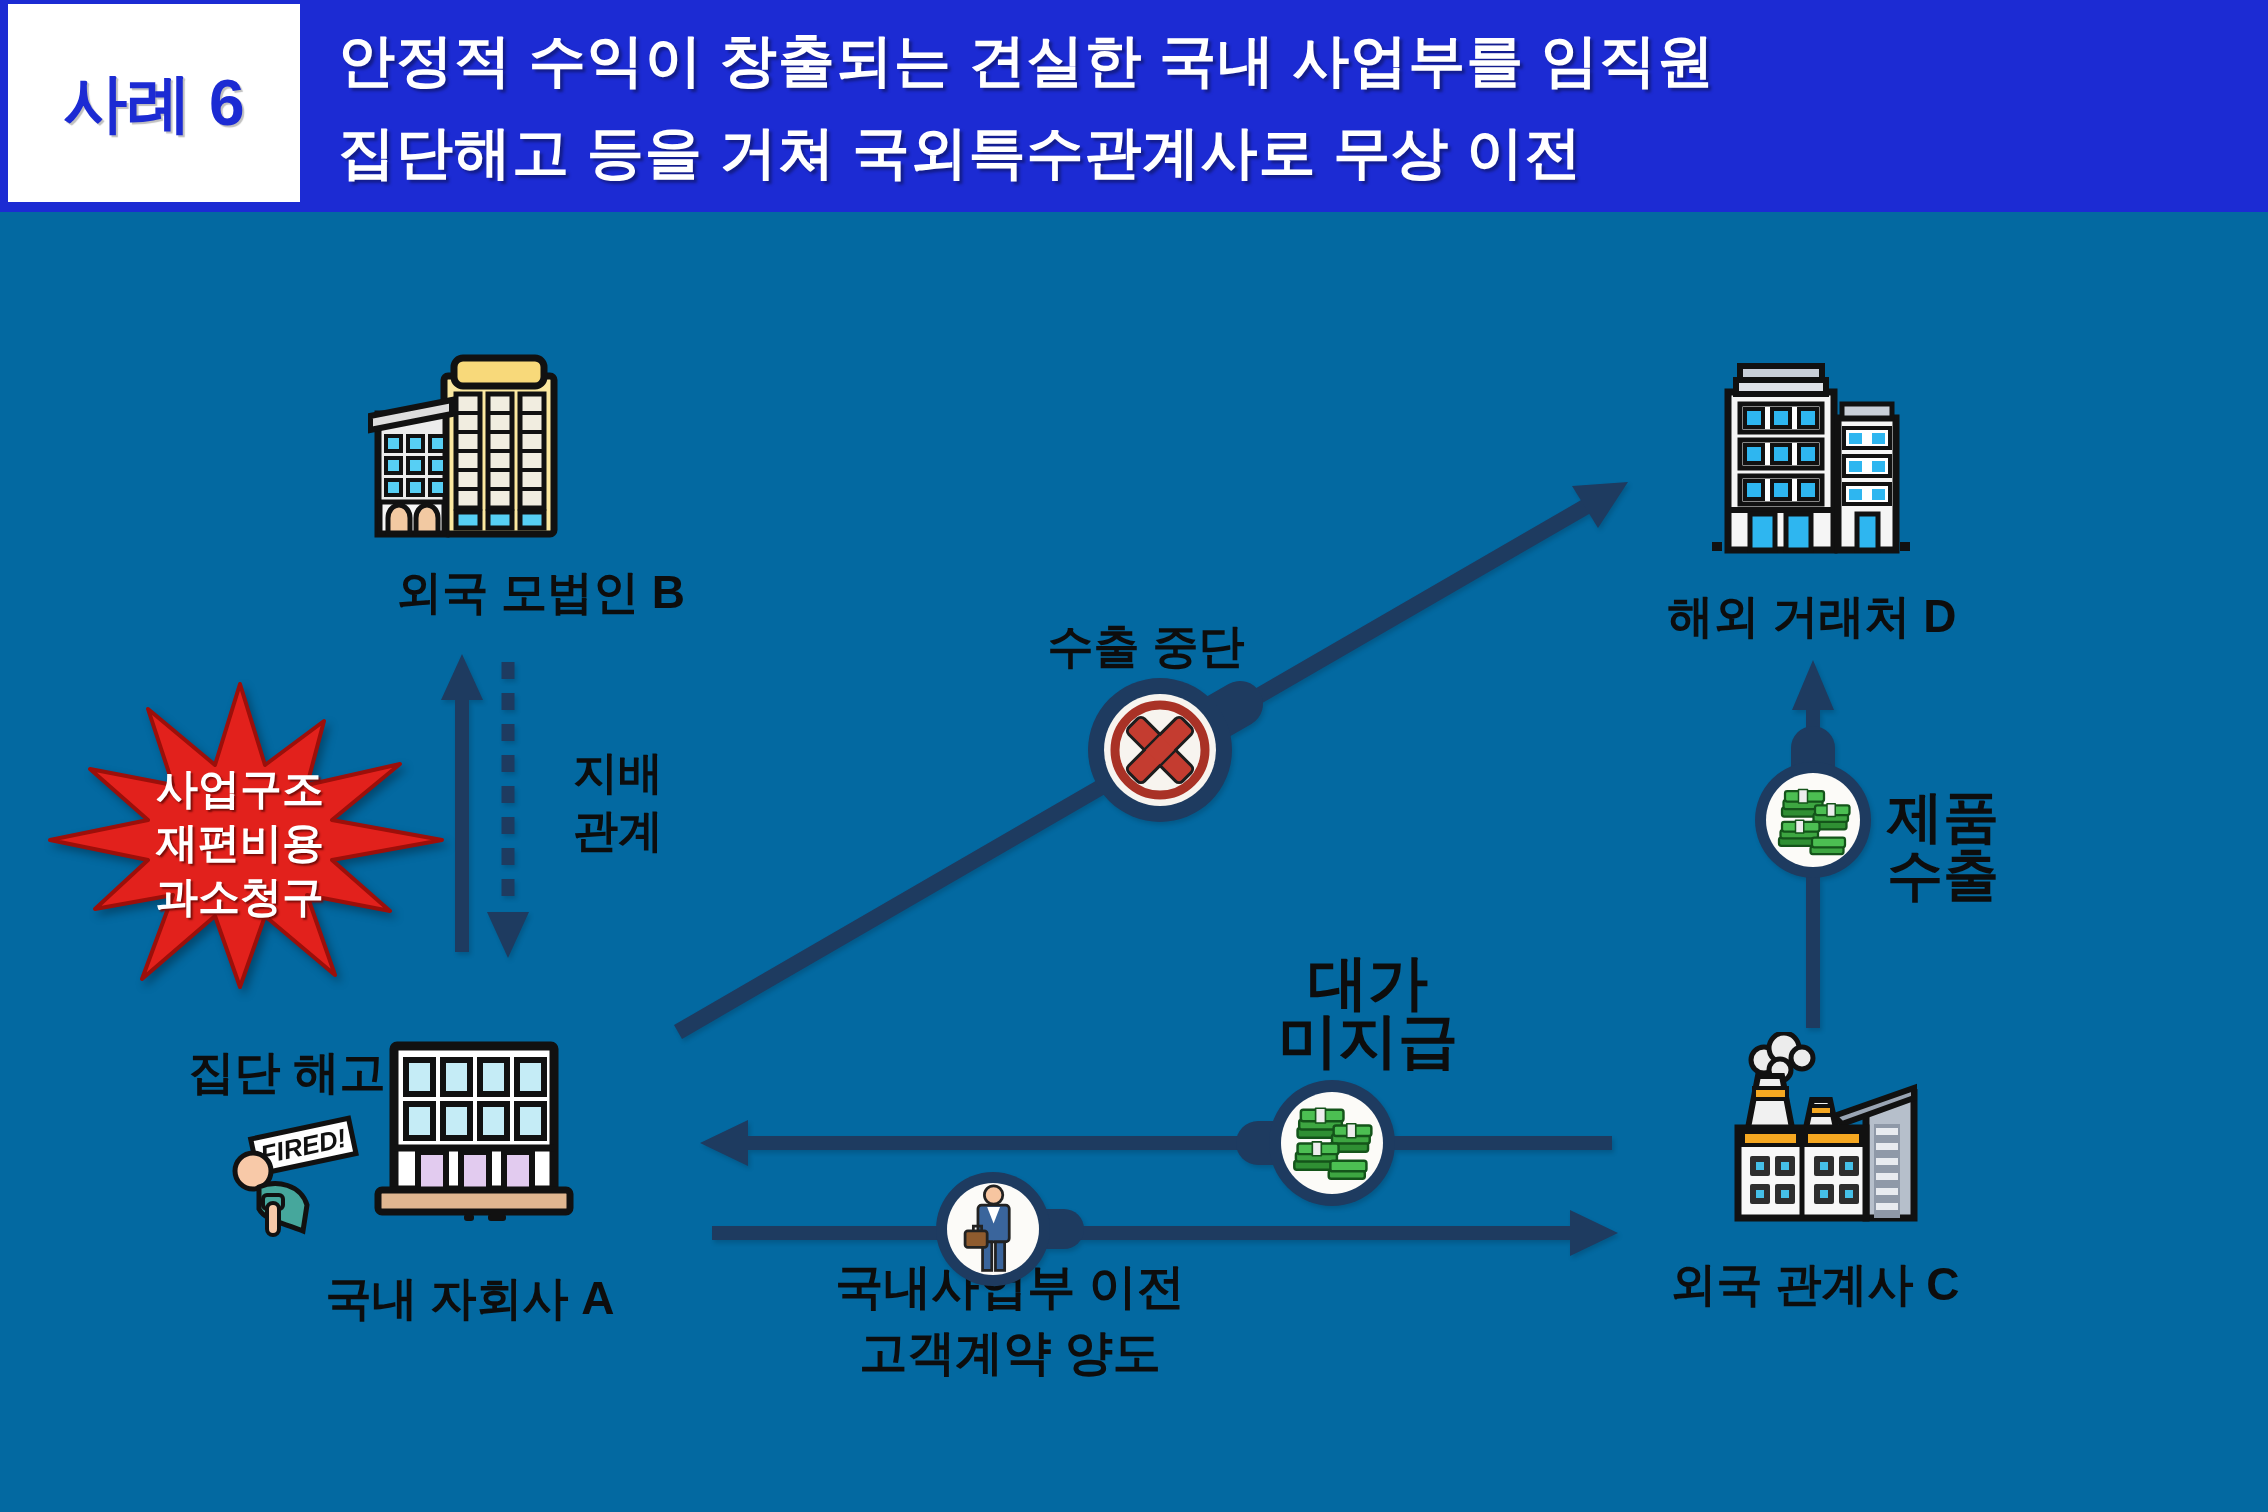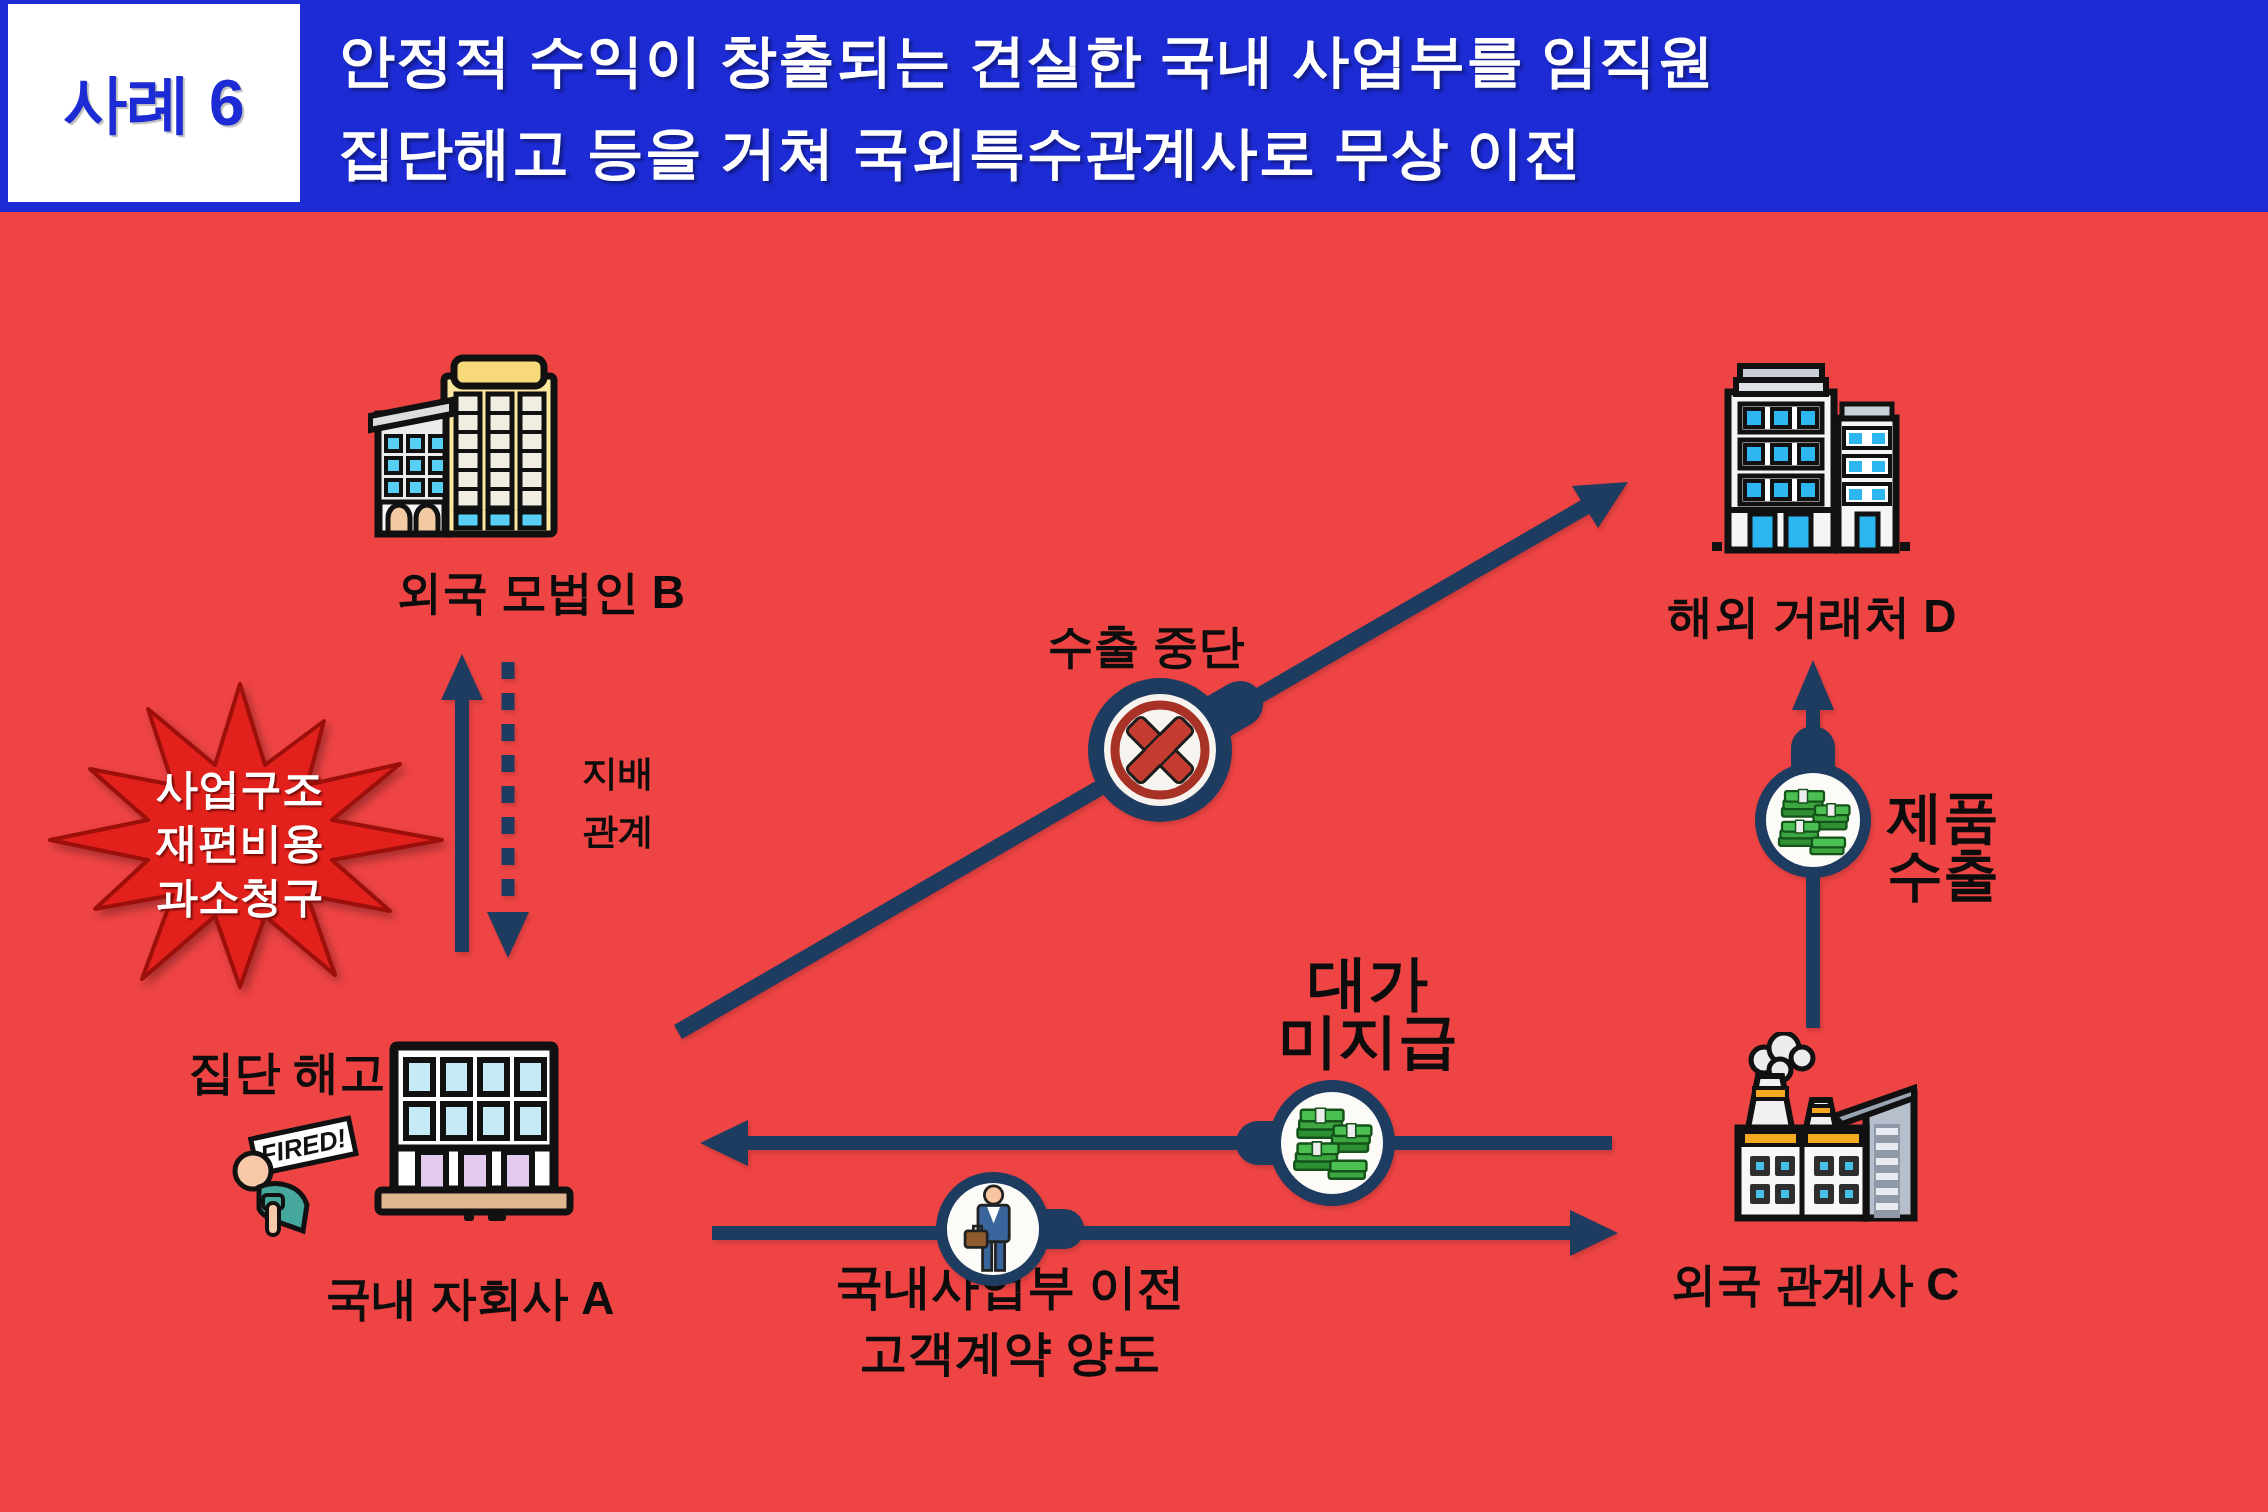--- a/index.html
+++ b/index.html
@@ -1,16 +1,16 @@
 <!DOCTYPE html>
 <html><head>
 <meta charset="utf-8">
 <style>
   html,body{margin:0;padding:0;background:#ffffff;}
-  .canvas{position:relative;width:2268px;height:1512px;background:#ef4444;overflow:hidden;
+  .canvas{position:relative;width:2268px;height:1512px;background:#0369a1;overflow:hidden;
           font-family:"Liberation Sans","DejaVu Sans",sans-serif;}
   
   .header{position:absolute;left:0;top:0;width:2268px;height:212px;background:#1C2BD3;}
   .case-box{position:absolute;left:8px;top:4px;width:292px;height:198px;background:#ffffff;
             display:flex;align-items:center;justify-content:center;}
   .case-box span{font-size:64px;font-weight:800;color:#1C2BD3;text-shadow:2px 2px 1px rgba(0,0,0,.25);}
   .title{position:absolute;left:338px;top:14px;color:#ffffff;font-size:57px;font-weight:800;
          line-height:92px;letter-spacing:1px;white-space:nowrap;text-shadow:3px 3px 3px rgba(0,0,0,.35);}
   
   .lbl{position:absolute;font-weight:700;color:#0d0d0d;text-align:center;}
@@ -296,21 +296,21 @@
       <rect x="121" y="124" width="20" height="20" rx="2" fill="#2E2E2E"></rect>
         <rect x="127" y="130" width="8" height="8" fill="#45C0E8"></rect>
       <rect x="96" y="152" width="20" height="20" rx="2" fill="#2E2E2E"></rect>
         <rect x="102" y="158" width="8" height="8" fill="#45C0E8"></rect>
       <rect x="121" y="152" width="20" height="20" rx="2" fill="#2E2E2E"></rect>
         <rect x="127" y="158" width="8" height="8" fill="#45C0E8"></rect>
     </g>
   </svg>
   <div class="lbl name" style="left:1595px;top:1254px;width:440px;">외국 관계사 C</div>
 
-  <div class="lbl two-line" style="left:518px;top:744px;width:200px;font-size:36px;">
+  <div class="lbl two-line" style="left:518px;top:744px;width:200px;font-size:45px;">
     <div>지배</div>
     <div>관계</div>
   </div>
 
   <div class="lbl" style="left:946px;top:616px;width:400px;font-size:46px;">수출 중단</div>
 
   <div class="lbl two-line" style="left:1178px;top:954px;width:380px;font-size:60px;">
     <div>대가</div>
     <div>미지급</div>
   </div>

